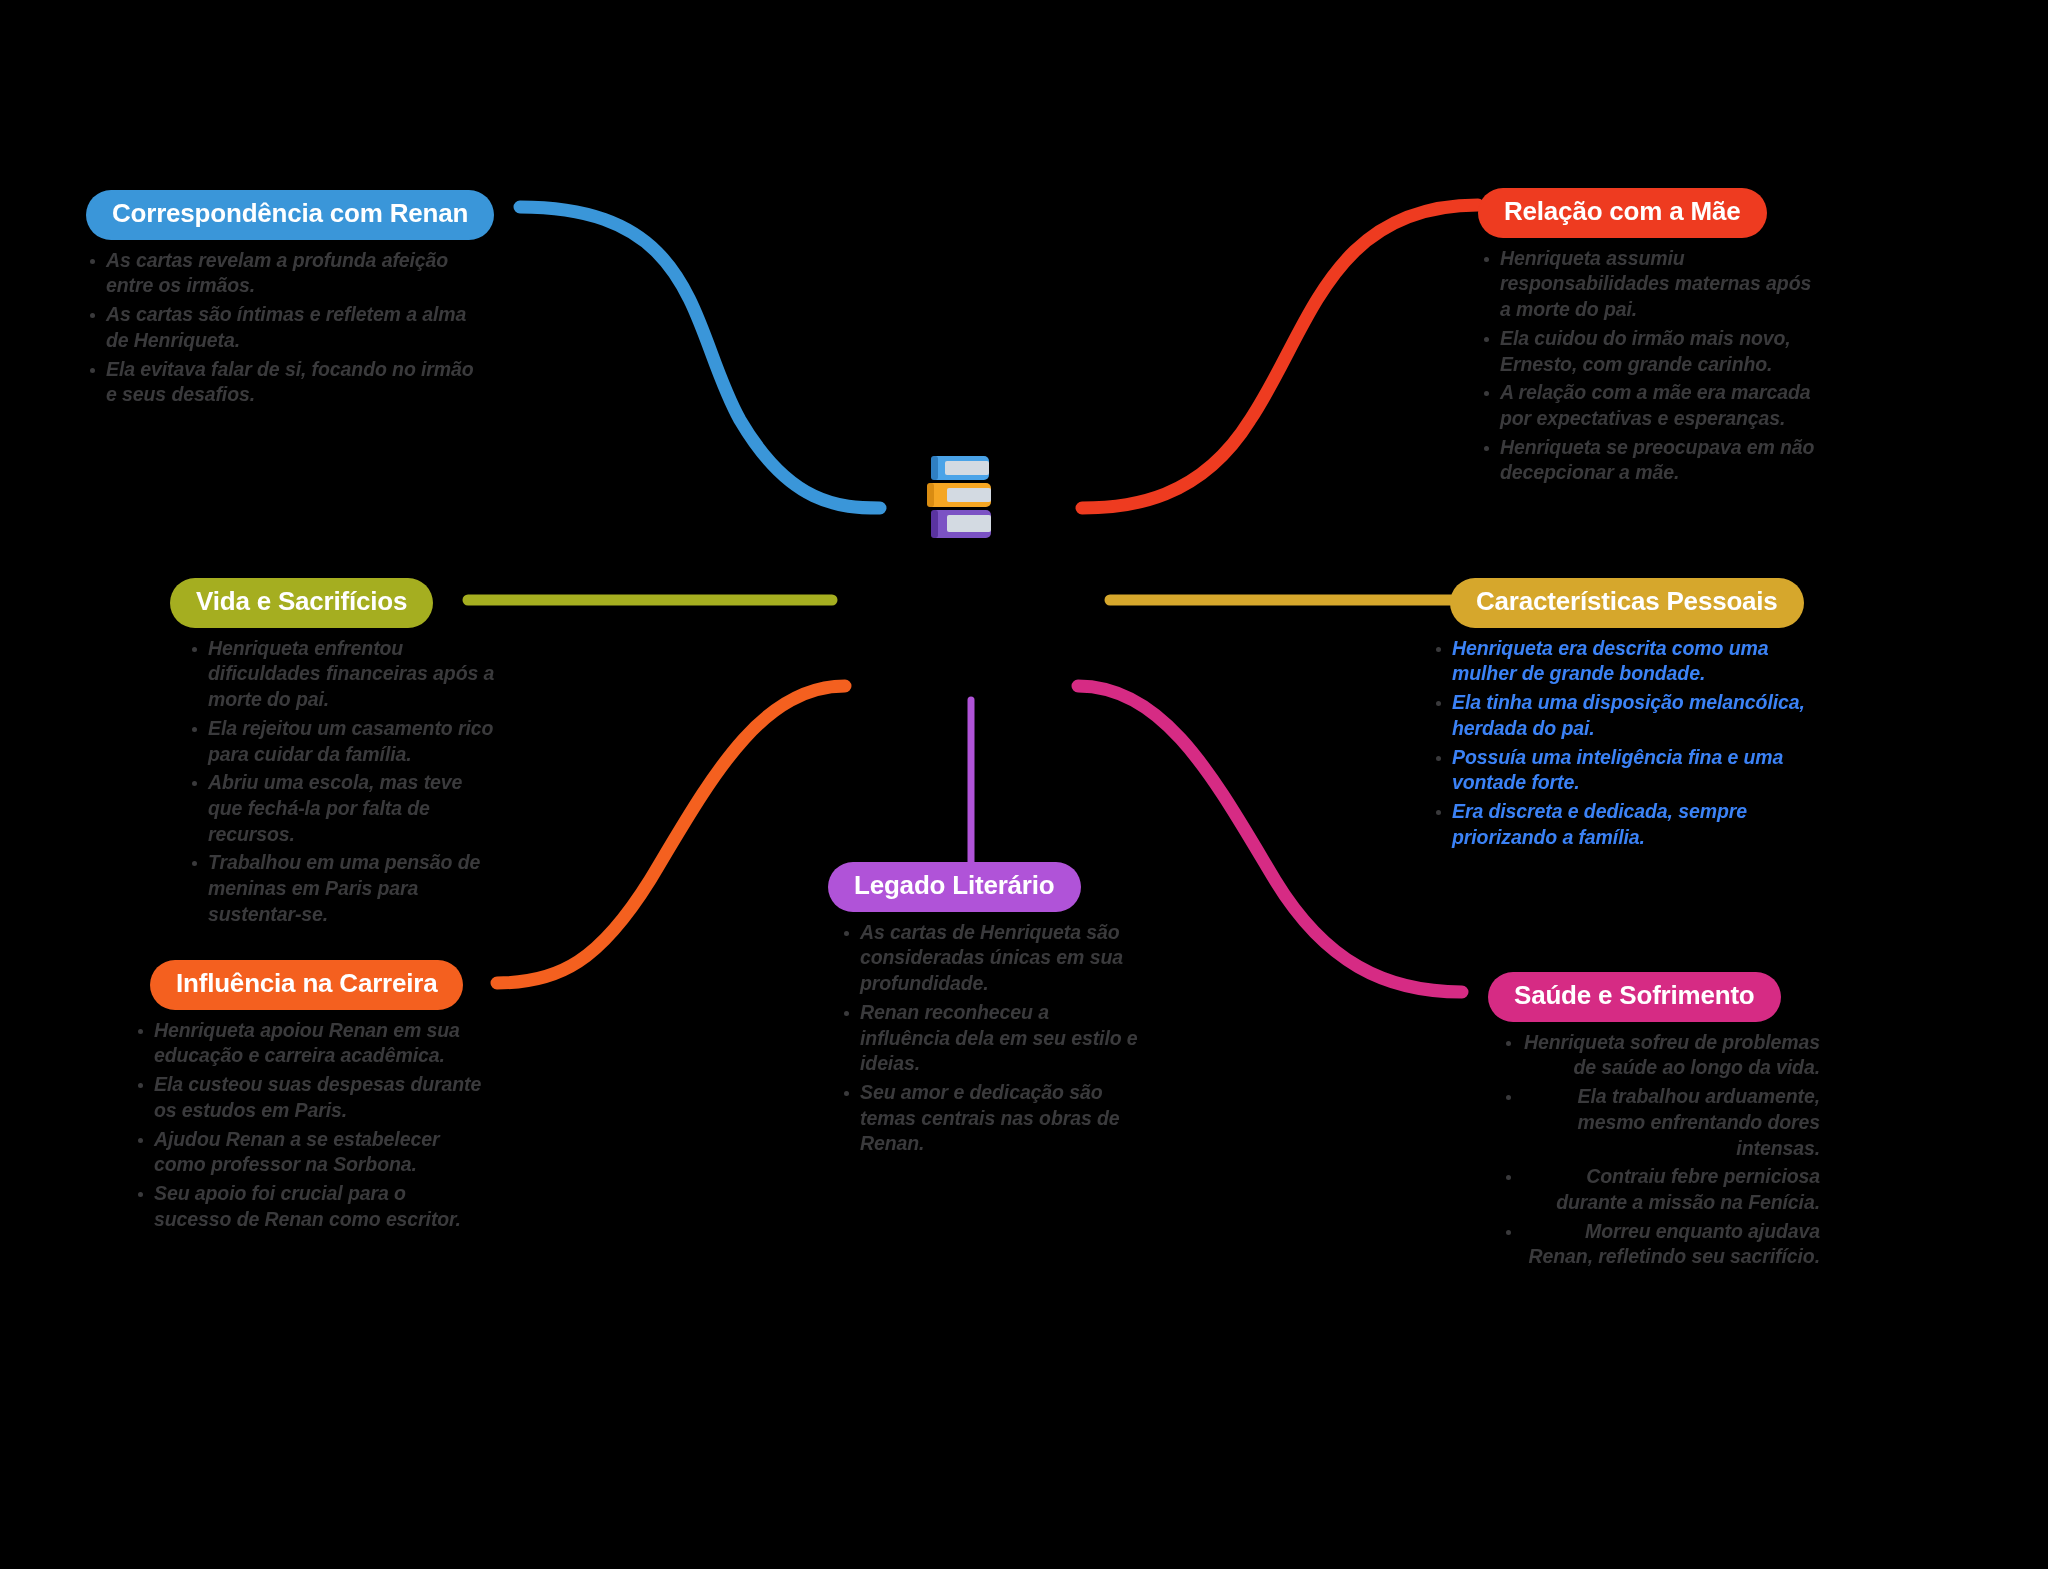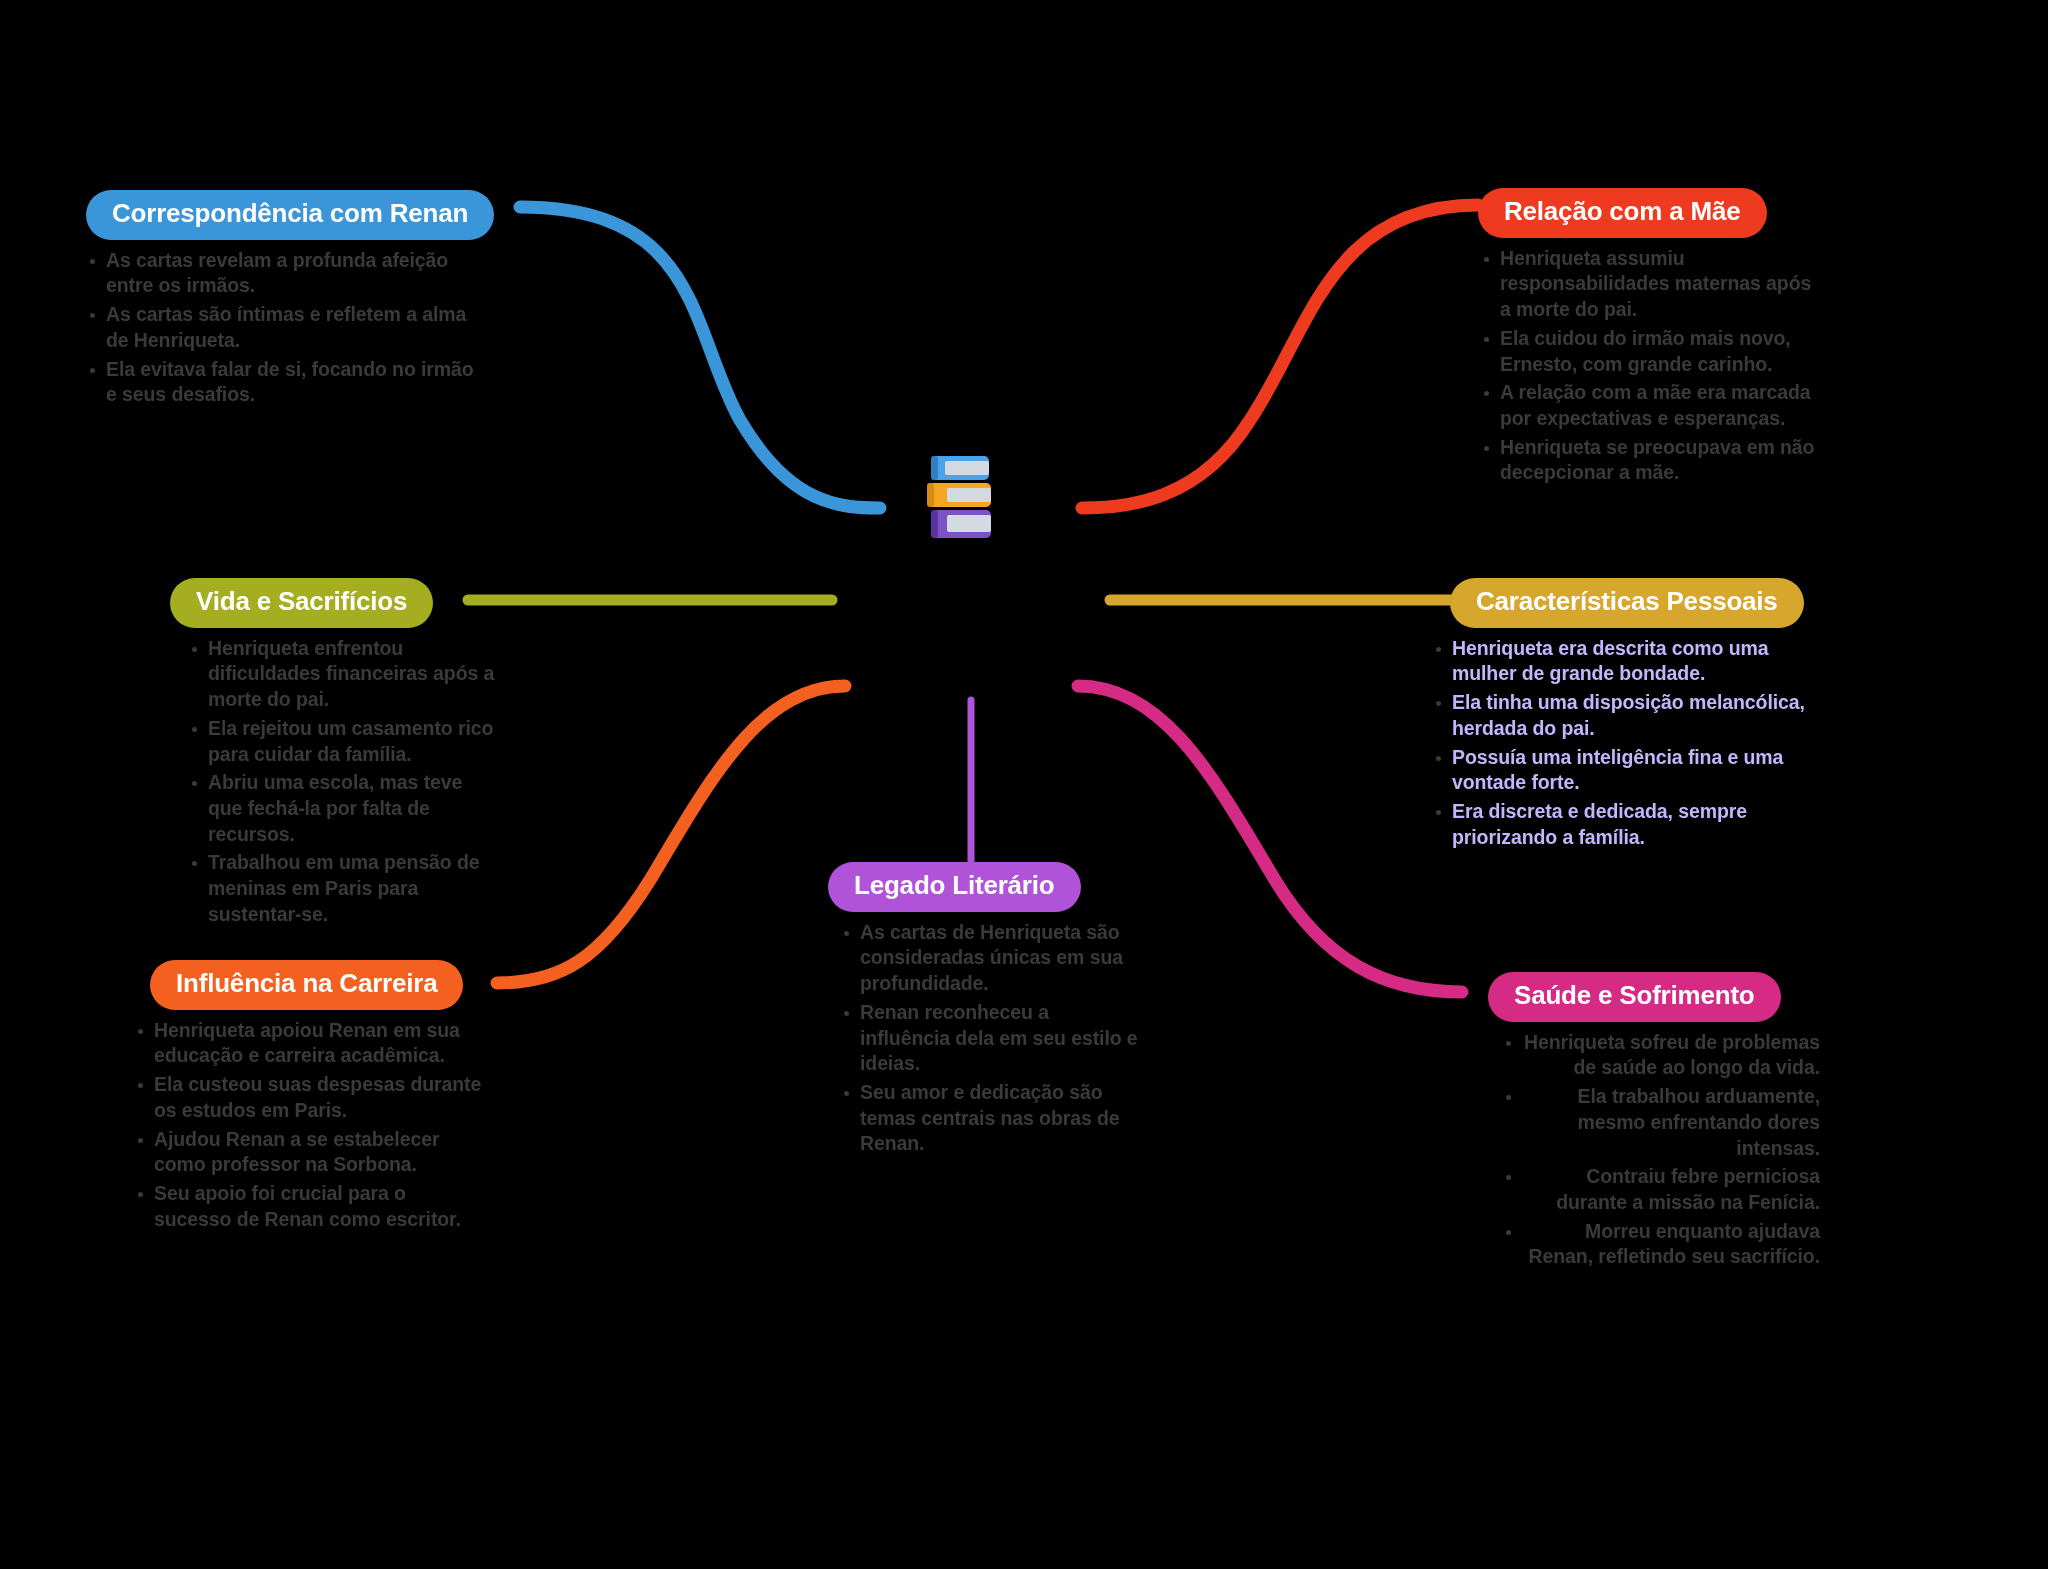--- a/index.html
+++ b/index.html
@@ -64,20 +64,21 @@
     color: #3a3a3c;
     font-size: 19.5px;
     line-height: 1.32;
     font-weight: 600;
     letter-spacing: -0.1px;
   }
   .bullets li {
     position: relative;
     padding-left: 22px;
     margin-bottom: 3px;
+    font-style: italic;
   }
   .bullets li::before {
     content: "";
     position: absolute;
     left: 6px;
     top: 11px;
     width: 5px;
     height: 5px;
     border-radius: 50%;
     background: #3a3a3c;
@@ -175,21 +176,21 @@
     <ul class="bullets" style="color: rgb(58, 58, 60);">
       <li>Henriqueta enfrentou dificuldades financeiras após a morte do pai.</li>
       <li>Ela rejeitou um casamento rico para cuidar da família.</li>
       <li>Abriu uma escola, mas teve que fechá-la por falta de recursos.</li>
       <li>Trabalhou em uma pensão de meninas em Paris para sustentar-se.</li>
     </ul>
   </div>
 
   <div class="node" id="node-caracteristicas">
     <div class="pill" style="background: rgb(214, 167, 44);">Características Pessoais</div>
-    <ul class="bullets" style="color: #c4b5fd;">
+    <ul class="bullets" style="color: #3b82f6;">
       <li>Henriqueta era descrita como uma mulher de grande bondade.</li>
       <li>Ela tinha uma disposição melancólica, herdada do pai.</li>
       <li>Possuía uma inteligência fina e uma vontade forte.</li>
       <li>Era discreta e dedicada, sempre priorizando a família.</li>
     </ul>
   </div>
 
   <div class="node" id="node-influencia">
     <div class="pill" style="background: rgb(244, 96, 31);">Influência na Carreira</div>
     <ul class="bullets" style="color: rgb(58, 58, 60);">

